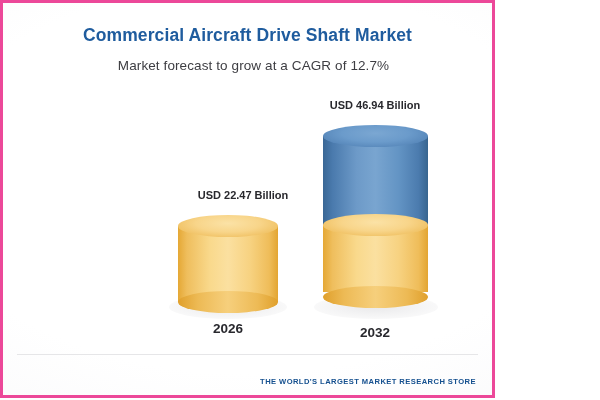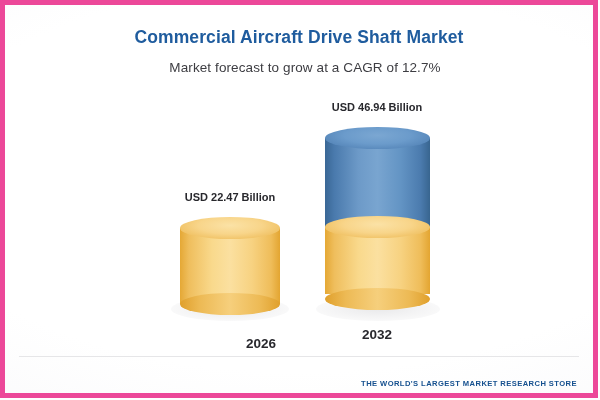--- a/index.html
+++ b/index.html
@@ -1,20 +1,20 @@
 <!DOCTYPE html>
 <html><head>
 <meta charset="utf-8">
 <style>
   html,body{margin:0;padding:0;background:#ffffff;}
   body{width:600px;height:400px;overflow:hidden;
        font-family:"Liberation Sans","DejaVu Sans",sans-serif;}
 
-  .card{position:relative;width:598px;height:398px;box-sizing:border-box;
-        border:5px solid #ec4899;background:#ffffff;overflow:hidden;}
+  .card{position:relative;width:495px;height:398px;box-sizing:border-box;
+        border:3px solid #ec4899;background:#ffffff;overflow:hidden;}
 
   
   .card::before{content:"";position:absolute;inset:0;pointer-events:none;
       background:
         radial-gradient(120% 90% at 50% 45%, #ffffff 55%, #fbfbfc 78%, #f4f4f6 100%);
       z-index:0;}
   .card > *{position:relative;z-index:1;}
 
   .title{position:absolute;left:0;right:0;top:22px;text-align:center;
          font-size:17.5px;font-weight:bold;color:#1f5c9e;letter-spacing:.1px;}
@@ -74,36 +74,36 @@
 </head>
 <body>
 
 <div class="card">
 
   <div class="title">Commercial Aircraft Drive Shaft Market</div>
   <div class="subtitle">Market forecast to grow at a CAGR of 12.7%</div>
 
   <div class="plot">
 
-    <div class="barlabel" style="left:225px;top:186px;">USD 22.47 Billion</div>
+    <div class="barlabel" style="left:240px;top:186px;">USD 22.47 Billion</div>
 
     <div class="shadow" style="left:166px;top:292px;width:118px;height:24px;"></div>
 
     <div class="barwrap" style="left:175px;top:212px;width:100px;height:93px;">
       <div class="cyl">
 
         <div class="seg y-body" style="top:11px;height:76px;"></div>
 
         <div class="cap y-bottom" style="top:76px;height:22px;"></div>
 
         <div class="cap y-cap" style="top:0px;height:22px;"></div>
       </div>
     </div>
 
-    <div class="yearlabel" style="left:225px;top:331px;margin-left:31px;">2026</div>
+    <div class="yearlabel" style="left:225px;top:318px;">2026</div>
 
     <div class="barlabel" style="left:372px;top:96px;">USD 46.94 Billion</div>
 
     <div class="shadow" style="left:311px;top:292px;width:124px;height:24px;"></div>
 
     <div class="barwrap" style="left:320px;top:122px;width:105px;height:183px;">
       <div class="cyl">
 
         <div class="seg b-body" style="top:11px;height:100px;"></div>
 

